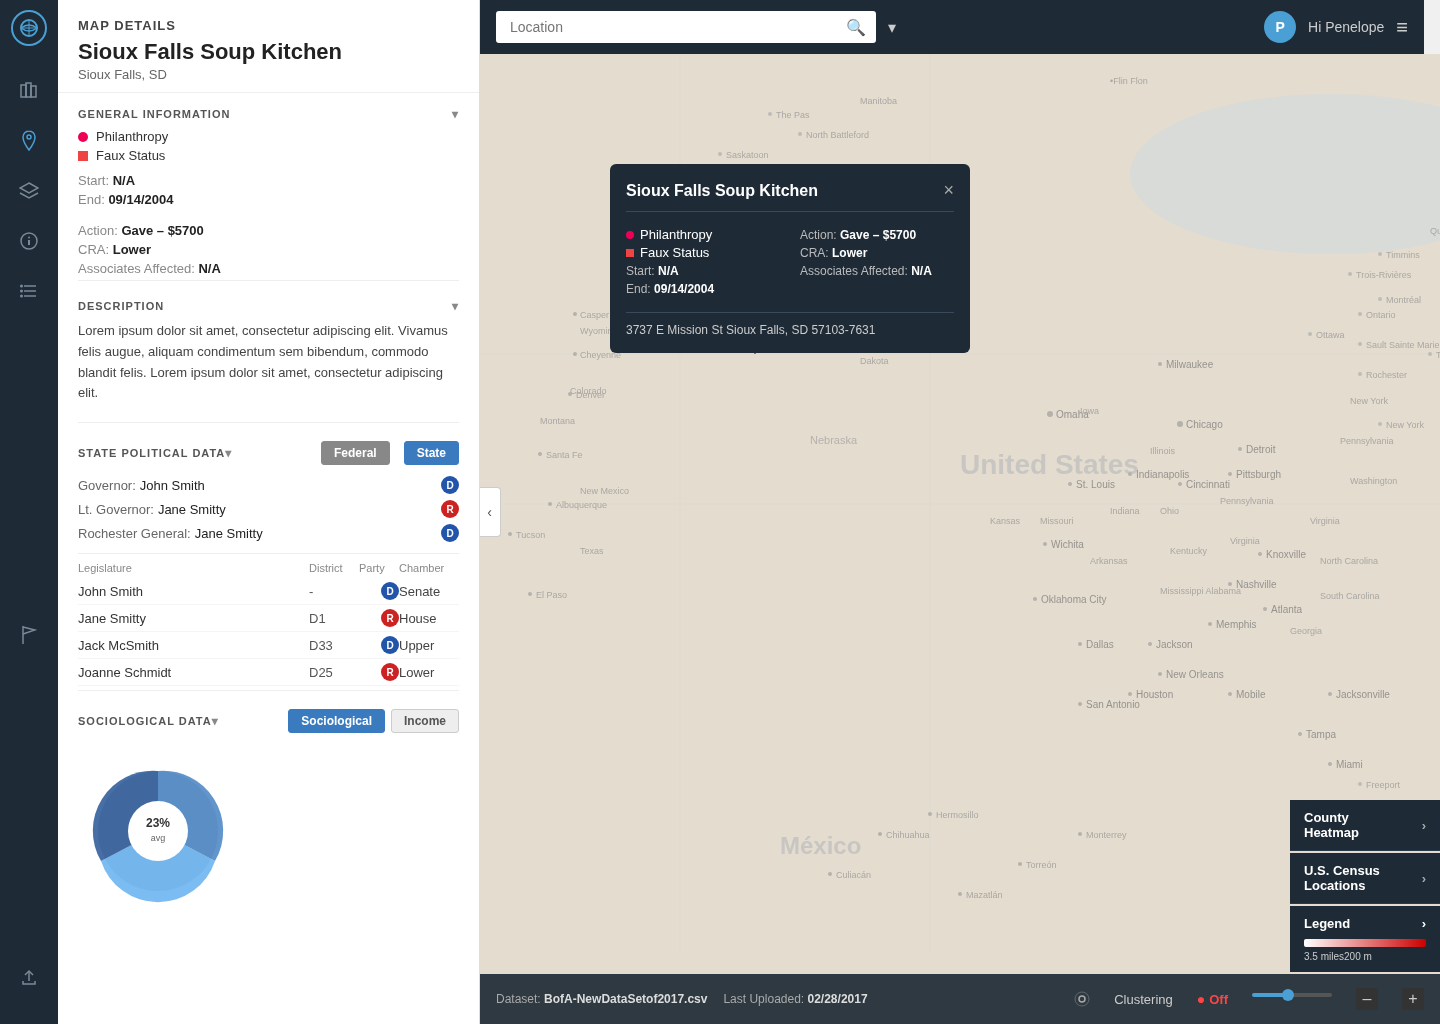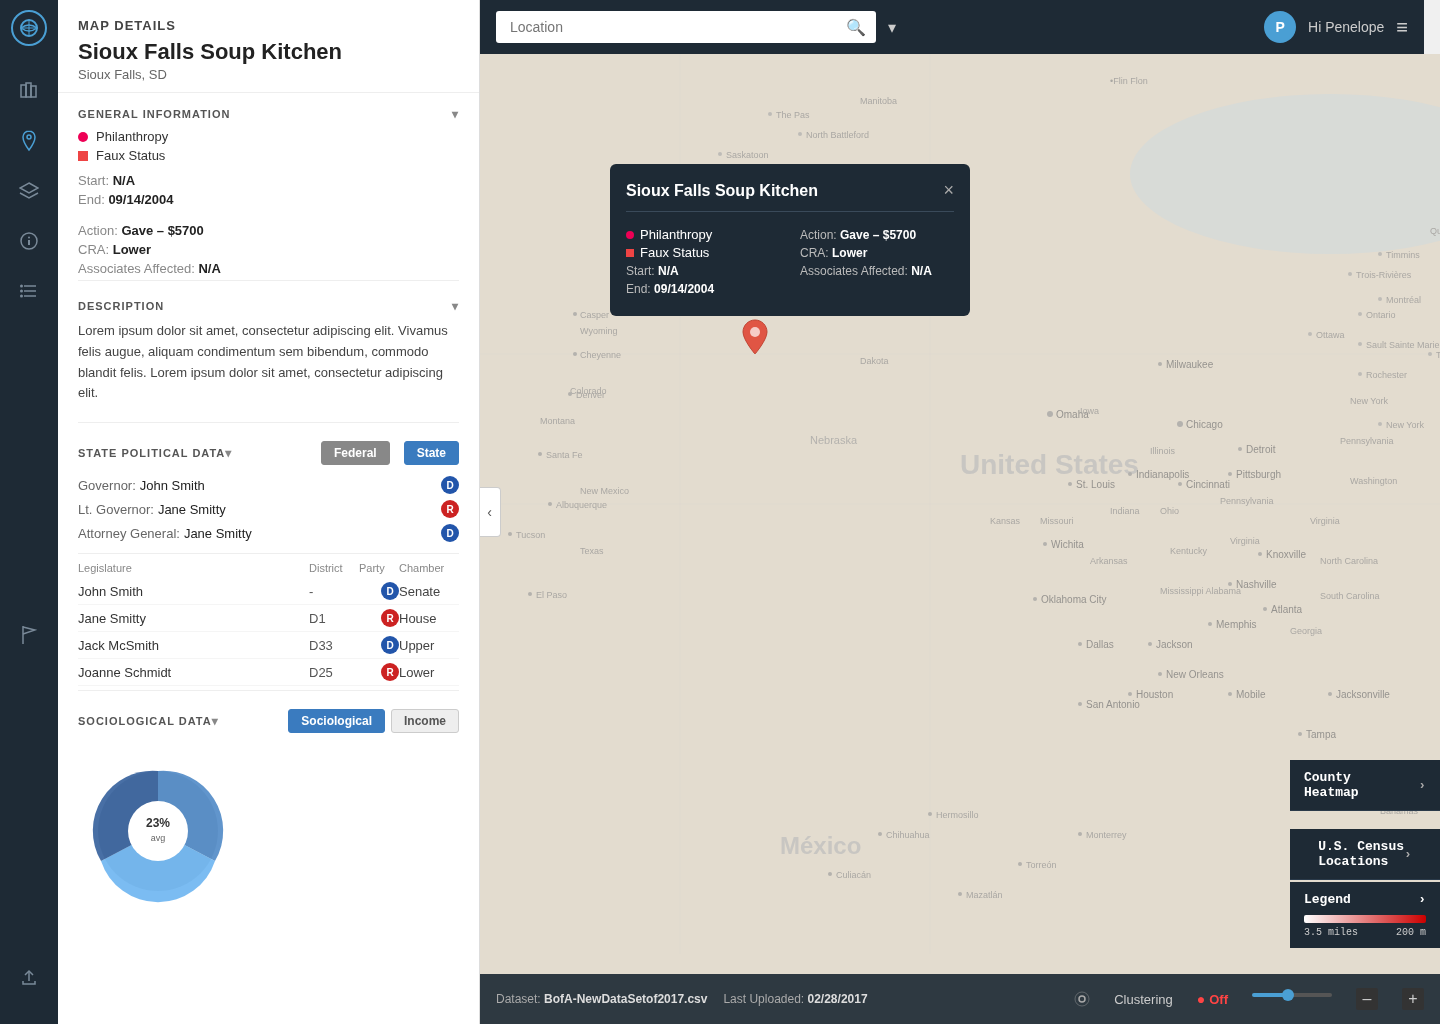--- a/index.html
+++ b/index.html
@@ -300,25 +300,24 @@
       position: absolute;
       top: 265px;
       left: 260px;
       z-index: 15;
     }
     .map-marker svg { width: 30px; height: 36px; }
 
     
     .map-panels {
       position: absolute;
-      bottom: 76px;
+      bottom: 52px;
       right: 0;
       width: 150px;
       z-index: 15;
-      font-family: Liberation Mono, monospace;
     }
     .map-panel-item {
       background: #1e2a35;
       color: #fff;
       font-size: 13px;
       font-weight: 600;
       padding: 10px 14px;
       display: flex;
       align-items: center;
       justify-content: space-between;
@@ -328,21 +327,21 @@
     .map-panel-item .chevron { color: #aaa; }
     .map-panel-legend { background: #1e2a35; padding: 10px 14px; }
     .map-panel-legend .legend-label { color: #fff; font-size: 13px; font-weight: 600; display: flex; justify-content: space-between; align-items: center; margin-bottom: 8px; }
     .legend-bar {
       height: 8px;
       width: 100%;
       background: linear-gradient(to right, #fff, #c00);
       border-radius: 2px;
       margin-bottom: 4px;
     }
-    .legend-labels { display: flex; justify-content: space-between; font-size: 10px; color: #ccc; }
+    .legend-labels { display: flex; justify-content: flex-start; font-size: 10px; color: #ccc; }
 
     
     .map-bottombar {
       position: absolute;
       bottom: 0; left: 0; right: 0;
       height: 50px;
       background: rgba(30,42,53,0.92);
       display: flex;
       align-items: center;
       padding: 0 16px;
@@ -539,21 +538,21 @@
         <span>Governor:</span>
         <span class="name">John Smith</span>
         <div class="party-badge party-d">D</div>
       </div>
       <div class="political-row">
         <span>Lt. Governor:</span>
         <span class="name">Jane Smitty</span>
         <div class="party-badge party-r">R</div>
       </div>
       <div class="political-row">
-        <span>Attorney General:</span>
+        <span>Rochester General:</span>
         <span class="name">Jane Smitty</span>
         <div class="party-badge party-d">D</div>
       </div>
     </div>
 
     <div class="legislature-header">
       <span class="leg-col-name">Legislature</span>
       <span class="leg-col-district">District</span>
       <span class="leg-col-party">Party</span>
       <span class="leg-col-chamber">Chamber</span>
@@ -842,35 +841,36 @@
             <span>Action:</span> <strong>Gave – $5700</strong>
           </div>
           <div class="popup-info">
             <span>CRA:</span> <strong>Lower</strong>
           </div>
           <div class="popup-info">
             <span>Associates Affected:</span> <strong>N/A</strong>
           </div>
         </div>
       </div>
+      <div class="popup-address">3737 E Mission St Sioux Falls, SD 57103-7631</div>
     </div>
 
     <div class="map-marker">
       <svg viewBox="0 0 30 36" fill="none" xmlns="http://www.w3.org/2000/svg">
         <path d="M15 1C8.373 1 3 6.373 3 13c0 8 12 22 12 22s12-14 12-22C27 6.373 21.627 1 15 1z" fill="#e05544" stroke="#c04433" stroke-width="1"></path>
         <circle cx="15" cy="13" r="5" fill="#fff" opacity="0.7"></circle>
       </svg>
     </div>
 
     <div class="map-panels">
       <div class="map-panel-item">
         <span>County<br>Heatmap</span>
         <span class="chevron">›</span>
       </div>
-      <div class="map-panel-item" style="margin-top:18px;justify-content:center;">
+      <div class="map-panel-item" style="margin-top:2px;">
         <span>U.S. Census<br>Locations</span>
         <span class="chevron">›</span>
       </div>
       <div class="map-panel-legend" style="margin-top:2px;">
         <div class="legend-label">
           <span>Legend</span>
           <span>›</span>
         </div>
         <div class="legend-bar"></div>
         <div class="legend-labels">

